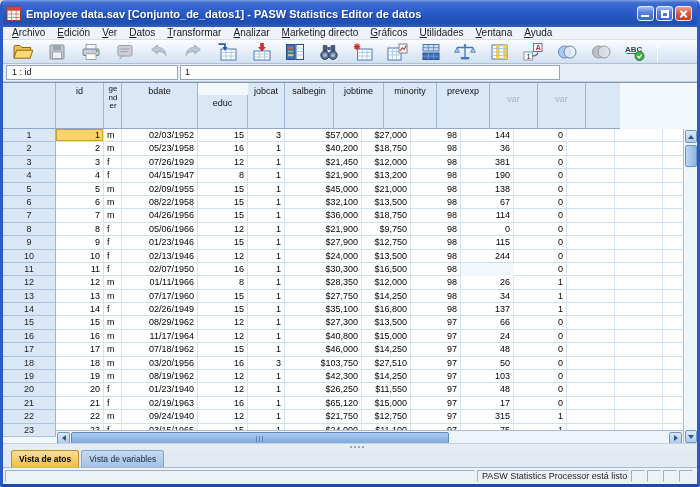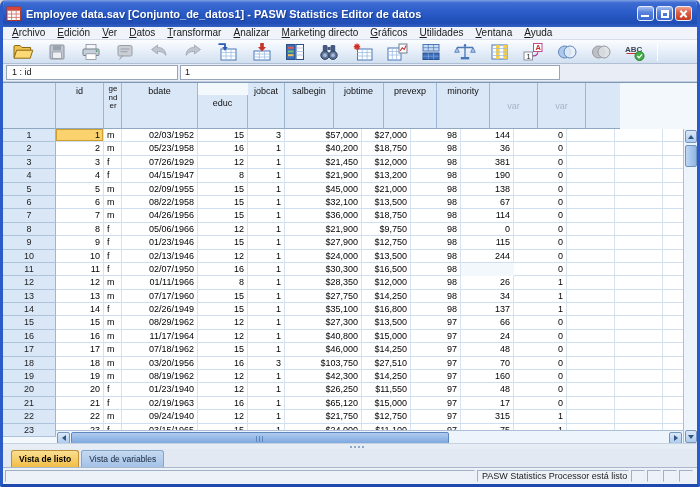--- a/index.html
+++ b/index.html
@@ -41,21 +41,21 @@
   .valbox{ position:absolute; left:177px; top:1px; width:380px; height:15px; background:#fff; border:1px solid #96A5BC;
     font-size:9px; line-height:13px; padding-left:4px; color:#111;}
   .visbox{ position:absolute; right:2px; top:1px; width:136px; height:15px; background:#F4F8FC; border:1px solid #96A5BC;
     font-size:9px; line-height:13px; text-align:center; color:#222;margin-top:48px;}
   
   .gridwrap{ position:absolute; left:0; top:82px; width:694px; height:361px; background:#F3F8FD; border-top:1px solid #7E99B8;}
   .ghead{ display:flex; height:46px;}
   .hc{ background:#D9E7F6; border-right:1px solid #9FB6D0; border-bottom:1px solid #8FA8C4;
     font-size:9px; color:#111; text-align:center; padding-top:3px; overflow:hidden; flex:none;}
   .hc.gender{ font-size:8px; line-height:8.5px; word-break:break-all; padding:2px 2px 4px 3px; text-align:center;}
-  .hc.varcol{ color:#A6B5C8; padding-top:18px;}
+  .hc.varcol{ color:#A6B5C8; padding-top:11px;}
   .gbody{ position:absolute; left:0; top:46px; width:694px; height:315px; overflow:hidden;}
   .grow{ display:flex; height:13.4px;}
   .rc{ background:#D9E7F6; border-right:1px solid #9FB6D0; border-bottom:1px solid #AEC3DA;
     font-size:9px; line-height:12px; text-align:center; color:#222; flex:none;}
   .dc{ background:#fff; border-right:1px solid #D5E3F2; border-bottom:1px solid #CFDFEF;
     font-size:9px; line-height:12px; padding:0 3px; white-space:nowrap; overflow:hidden; color:#000; flex:none;}
   .dc.sel{ background:#FAD36E; box-shadow:inset 0 0 0 1px #CE9F2F;}
   
   .vscroll{ position:absolute; right:0; top:46px; width:14px; height:315px; background:#EDF4FB; border-left:1px solid #AABFD8;}
   .hscroll{ position:absolute; left:53px; top:347px; width:627px; height:14px; background:#EDF4FB; border-top:1px solid #AABFD8;}
@@ -289,22 +289,22 @@
   <div class="gridwrap">
     <div class="ghead" id="ghead">
         <div class="hc" style="width: 53px;"></div>
         <div class="hc" style="width: 48px;">id</div>
         <div class="hc gender" style="width: 18px;">gender</div>
         <div class="hc" style="width: 76px;">bdate</div>
         <div class="hc" style="width: 50px; margin-top: 12px;">educ</div>
         <div class="hc" style="width: 37px;">jobcat</div>
         <div class="hc" style="width: 49px;">salbegin</div>
         <div class="hc" style="width: 50px;">jobtime</div>
+        <div class="hc" style="width: 53px;">minority</div>
         <div class="hc" style="width: 53px;">prevexp</div>
-        <div class="hc" style="width: 53px;">minority</div>
         <div class="hc varcol" style="width: 48px;">var</div>
         <div class="hc varcol" style="width: 48px;">var</div>
         <div class="hc" style="width: 34px; border-right: none;"></div>
       </div>
     <div class="gbody" id="gbody">
         <div class="grow">
           <div class="rc" style="width: 53px;">1</div>
           <div class="dc sel" style="width: 48px; text-align: right;">1</div>
           <div class="dc" style="width: 18px; text-align: left;">m</div>
           <div class="dc" style="width: 76px; text-align: right;">02/03/1952</div>
@@ -578,37 +578,37 @@
         <div class="grow">
           <div class="rc" style="width: 53px;">18</div>
           <div class="dc" style="width: 48px; text-align: right;">18</div>
           <div class="dc" style="width: 18px; text-align: left;">m</div>
           <div class="dc" style="width: 76px; text-align: right;">03/20/1956</div>
           <div class="dc" style="width: 50px; text-align: right;">16</div>
           <div class="dc" style="width: 37px; text-align: right;">3</div>
           <div class="dc" style="width: 77px; text-align: right;">$103,750</div>
           <div class="dc" style="width: 49px; text-align: right;">$27,510</div>
           <div class="dc" style="width: 50px; text-align: right;">97</div>
-          <div class="dc" style="width: 53px; text-align: right;">70</div>
+          <div class="dc" style="width: 53px; text-align: right;">50</div>
           <div class="dc" style="width: 53px; text-align: right;">0</div>
           <div class="dc" style="width: 48px; text-align: center;"></div>
           <div class="dc" style="width: 48px; text-align: center;"></div>
           <div class="dc" style="width: 20px; border-right: none;"></div>
         </div>
         <div class="grow">
           <div class="rc" style="width: 53px;">19</div>
           <div class="dc" style="width: 48px; text-align: right;">19</div>
           <div class="dc" style="width: 18px; text-align: left;">m</div>
           <div class="dc" style="width: 76px; text-align: right;">08/19/1962</div>
           <div class="dc" style="width: 50px; text-align: right;">12</div>
           <div class="dc" style="width: 37px; text-align: right;">1</div>
           <div class="dc" style="width: 77px; text-align: right;">$42,300</div>
           <div class="dc" style="width: 49px; text-align: right;">$14,250</div>
           <div class="dc" style="width: 50px; text-align: right;">97</div>
-          <div class="dc" style="width: 53px; text-align: right;">160</div>
+          <div class="dc" style="width: 53px; text-align: right;">103</div>
           <div class="dc" style="width: 53px; text-align: right;">0</div>
           <div class="dc" style="width: 48px; text-align: center;"></div>
           <div class="dc" style="width: 48px; text-align: center;"></div>
           <div class="dc" style="width: 20px; border-right: none;"></div>
         </div>
         <div class="grow">
           <div class="rc" style="width: 53px;">20</div>
           <div class="dc" style="width: 48px; text-align: right;">20</div>
           <div class="dc" style="width: 18px; text-align: left;">f</div>
           <div class="dc" style="width: 76px; text-align: right;">01/23/1940</div>
@@ -693,21 +693,21 @@
           <span class="tri right"></span>
         </span>
     </div>
   </div>
 
   <div class="splitter">
       <span class="dots"></span>
     </div>
 
   <div class="tabsrow" id="tabsrow">
-      <span class="tab active">Vista de listo</span>
+      <span class="tab active">Vista de atos</span>
       <span class="tab">Vista de variables</span>
     </div>
 
   <div class="statusbar">
     <span class="spanel big"></span>
     <span class="spanel msg">PASW Statistics Processor está listo</span>
     <span class="spanel cell"></span>
     <span class="spanel cell"></span>
     <span class="spanel cell"></span>
     <span class="spanel cell"></span>

